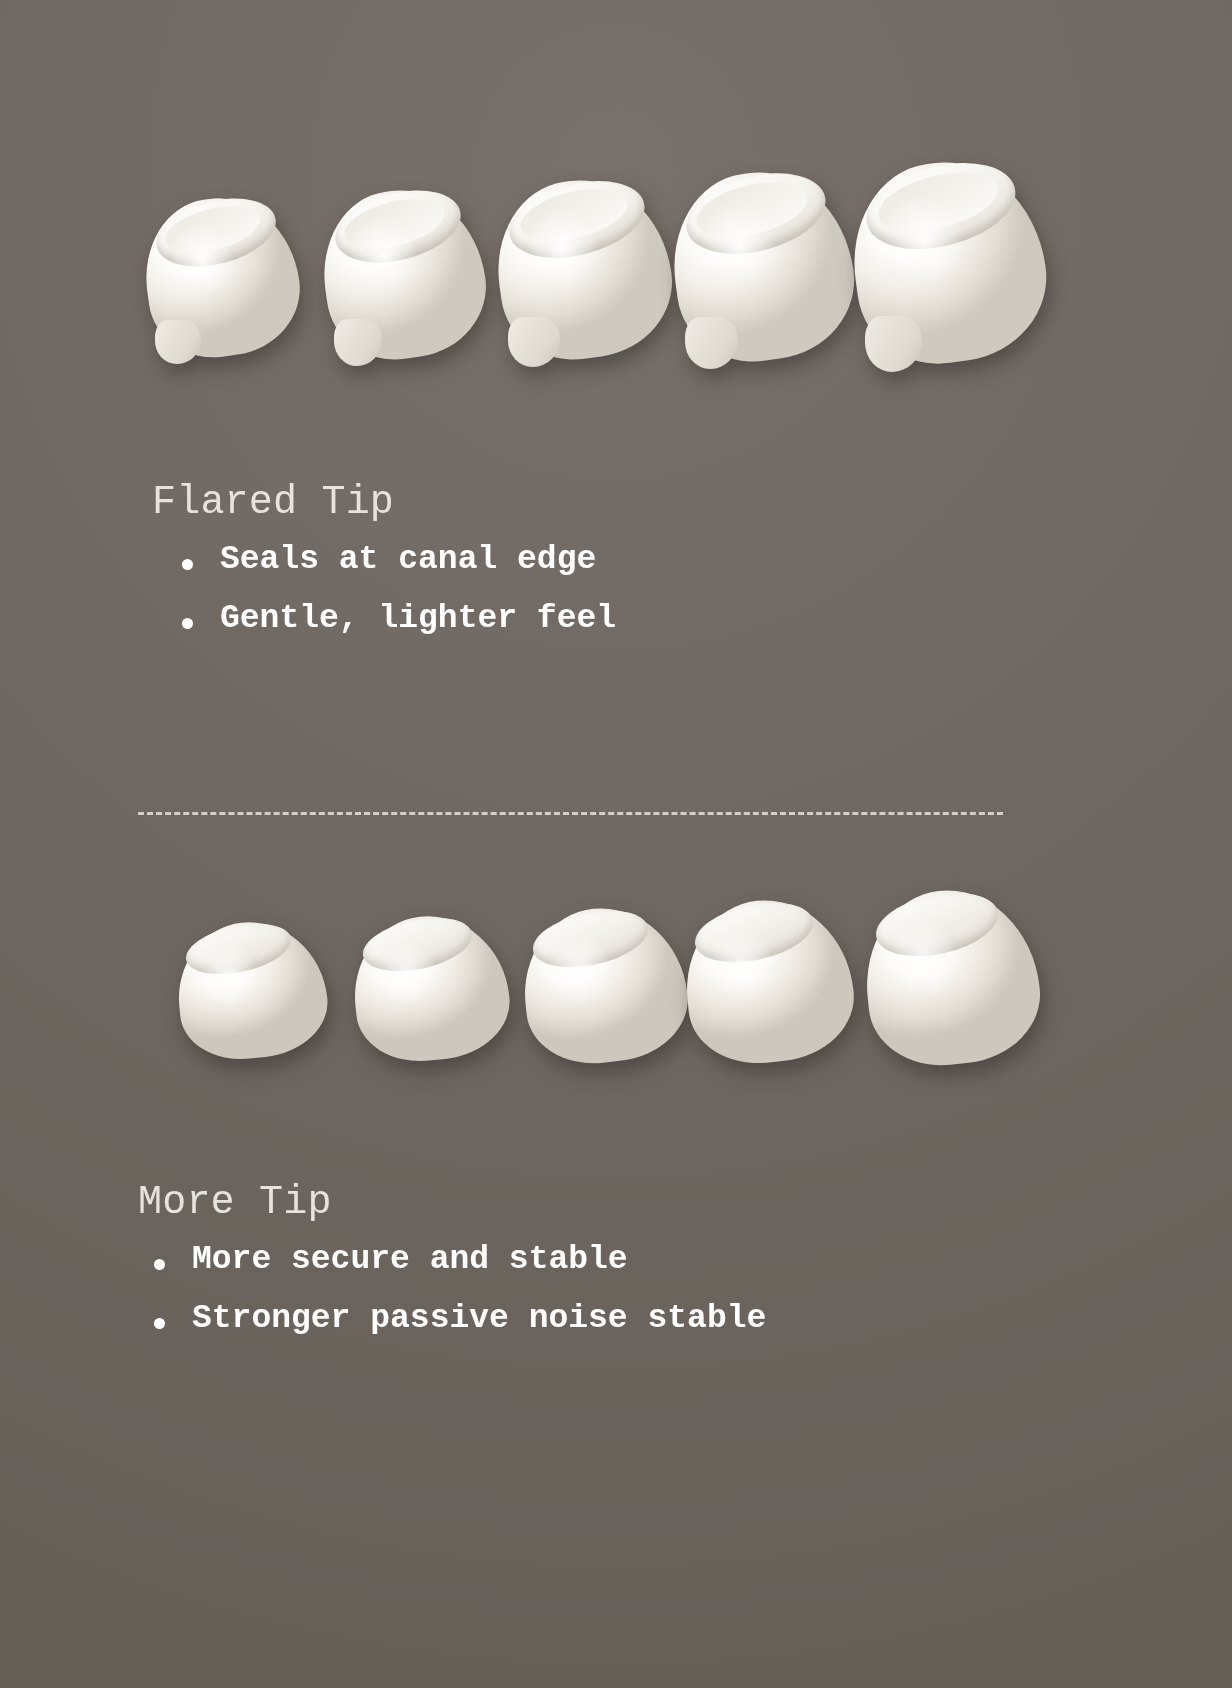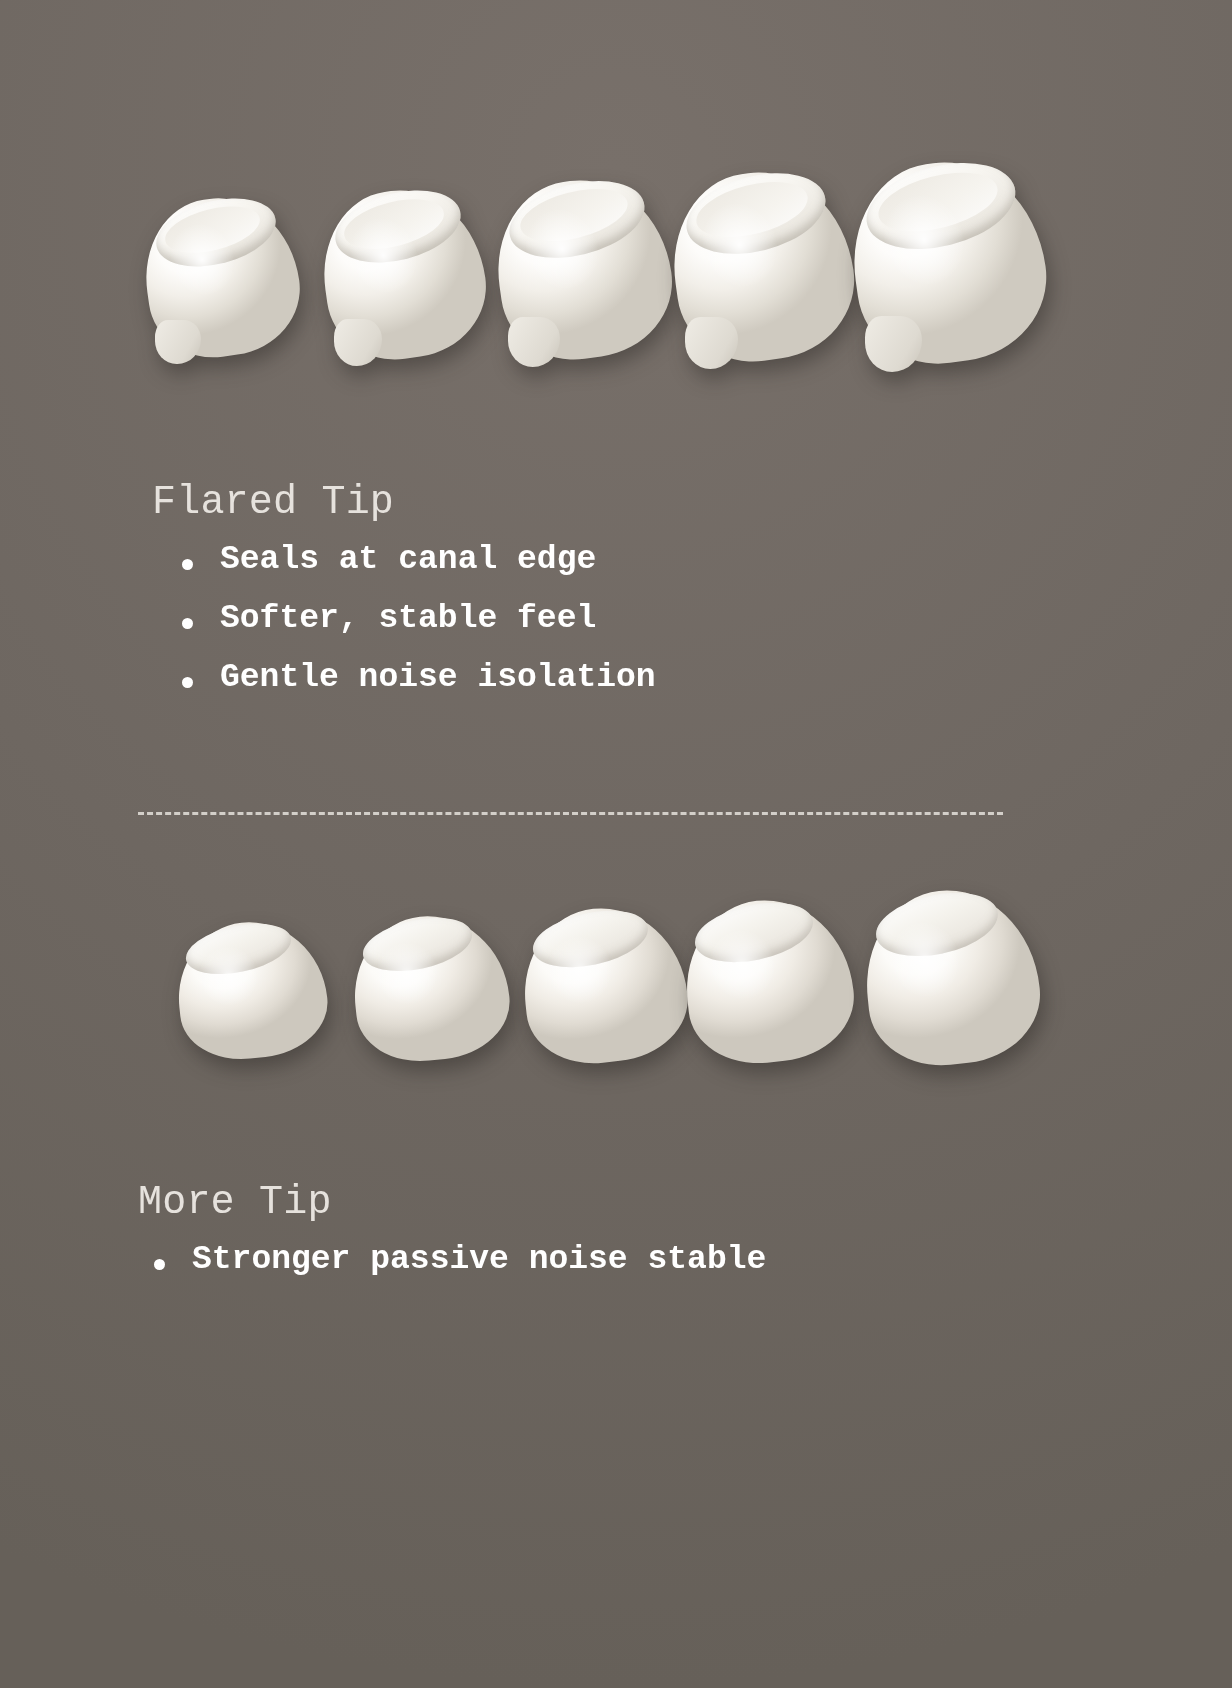--- a/index.html
+++ b/index.html
@@ -247,22 +247,21 @@
           <div class="gloss"></div>
         </div>
       </div>
 
     </div>
 
     <div class="flared-text">
       <h2 class="heading">Flared Tip</h2>
       <ul class="bullets">
         <li>Seals at canal edge</li>
-        <li>Softer, stable feel</li>
-        <li>Gentle noise isolation</li>
+        <li>Gentle, lighter feel</li>
       </ul>
     </div>
 
   </div>
 
   <div class="divider"></div>
 
   <div class="section section-round">
 
     <div class="tip-row" style="width:900px;">
@@ -305,19 +304,20 @@
           <div class="rim"></div>
           <div class="gloss"></div>
         </div>
       </div>
 
     </div>
 
     <div class="round-text">
       <h2 class="heading">More Tip</h2>
       <ul class="bullets" style="margin-left:-14px;">
+        <li>More secure and stable</li>
         <li>Stronger passive noise stable</li>
       </ul>
     </div>
 
   </div>
 
 </div>
 
 </body></html>

